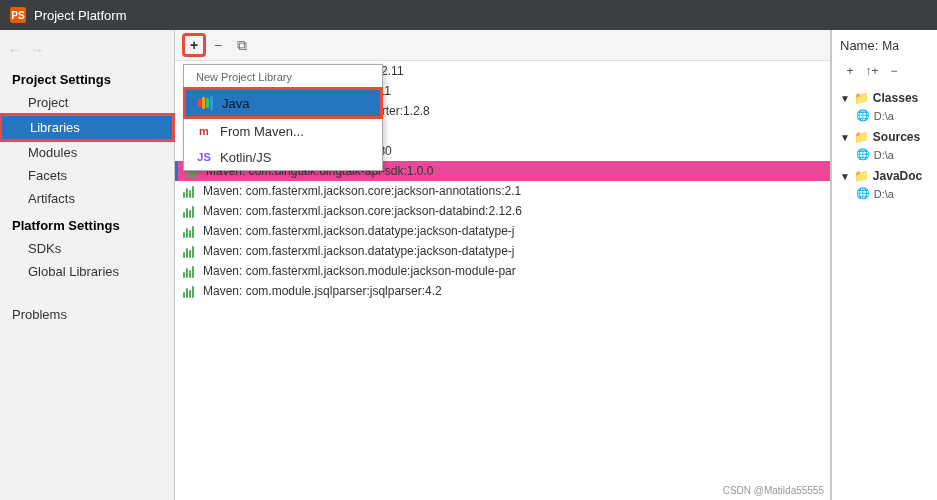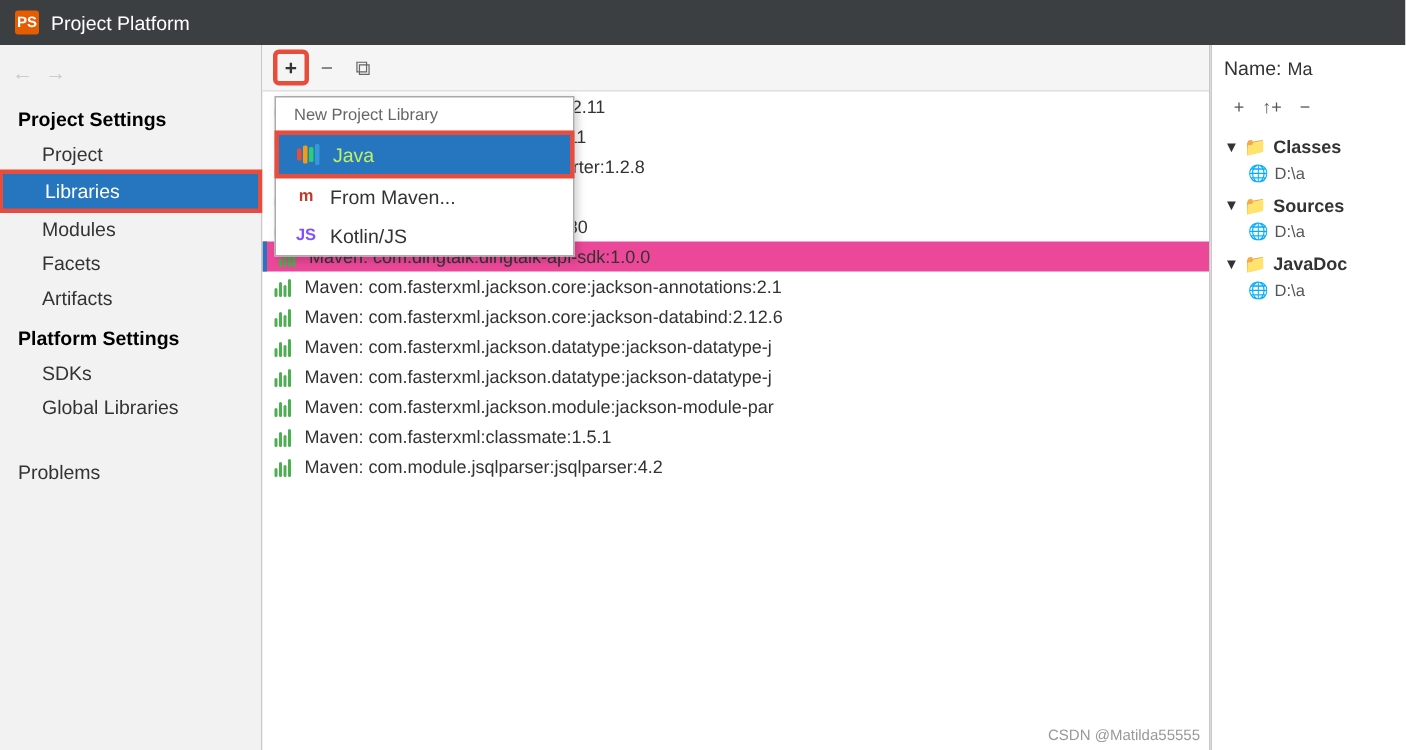--- a/index.html
+++ b/index.html
@@ -150,21 +150,21 @@
       padding: 5px 12px;
       display: flex;
       align-items: center;
       gap: 8px;
       cursor: pointer;
       font-size: 13px;
       color: #333;
     }
     .dropdown-item.highlighted {
       background: #2675bf;
-      color: #bef264;
+      color: #0f172a;
       border: 2px solid #e74c3c;
     }
     .dropdown-icon-java {
       width: 16px;
       height: 16px;
       display: flex;
       align-items: center;
       gap: 1px;
     }
     .java-bar { width: 3px; border-radius: 1px; }
@@ -198,21 +198,21 @@
       flex-shrink: 0;
     }
     .maven-bar {
       width: 2px;
       background: #4caf50;
       border-radius: 1px;
     }
 
     
     .right-panel {
-      width: 130px;
+      width: 106px;
       background: #fff;
       border-left: 1px solid #c8c8c8;
       padding: 8px;
     }
     .right-name-row {
       display: flex;
       align-items: center;
       gap: 4px;
       margin-bottom: 8px;
     }
@@ -453,29 +453,20 @@
         </div>
         <span>Maven: com.fasterxml.jackson.module:jackson-module-par</span>
       </div>
       <div class="library-item">
         <div class="maven-icon">
           <div class="maven-bar" style="height:6px;"></div>
           <div class="maven-bar" style="height:10px;"></div>
           <div class="maven-bar" style="height:8px;"></div>
           <div class="maven-bar" style="height:12px;"></div>
         </div>
-        <span>Maven: com.fasterxml:classmate:1.5.1</span>
-      </div>
-      <div class="library-item">
-        <div class="maven-icon">
-          <div class="maven-bar" style="height:6px;"></div>
-          <div class="maven-bar" style="height:10px;"></div>
-          <div class="maven-bar" style="height:8px;"></div>
-          <div class="maven-bar" style="height:12px;"></div>
-        </div>
         <span>Maven: com.module.jsqlparser:jsqlparser:4.2</span>
       </div>
     </div>
     <div class="watermark">CSDN @Matilda55555</div>
   </div>
 
   <div class="right-panel">
     <div class="right-name-row">
       <span class="right-name-label">Name:</span>
       <span class="right-name-value">Ma</span>

